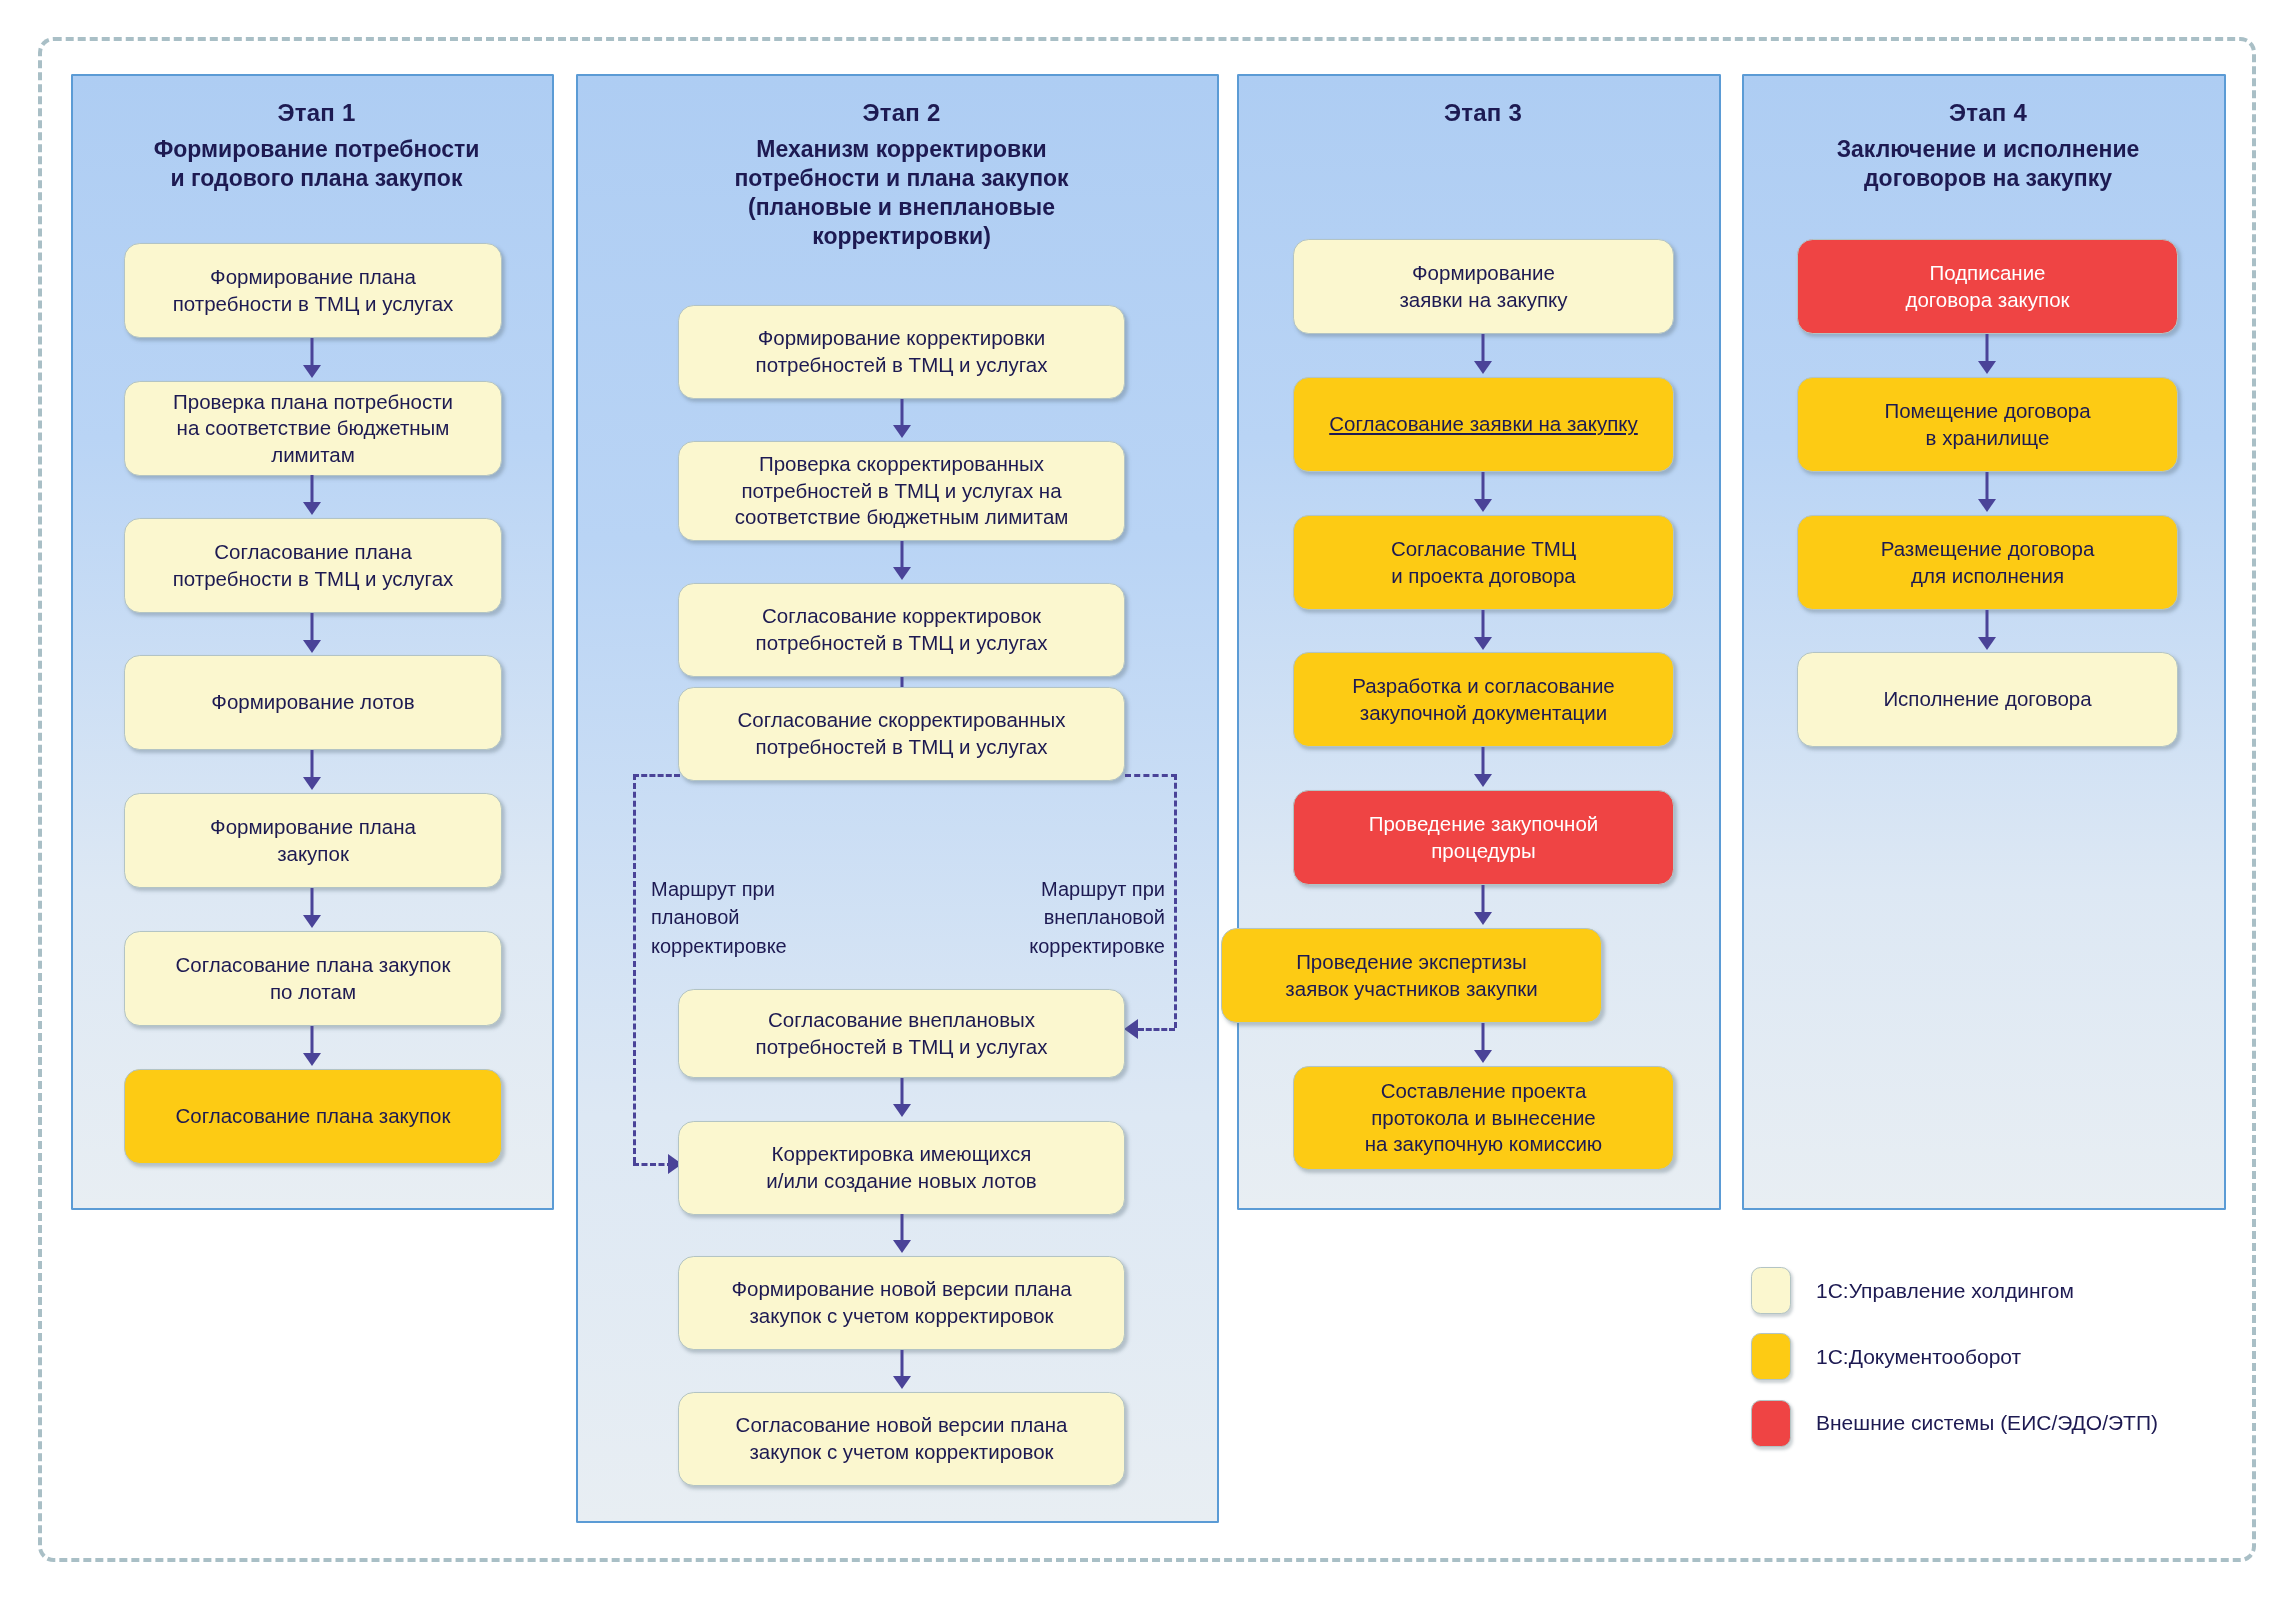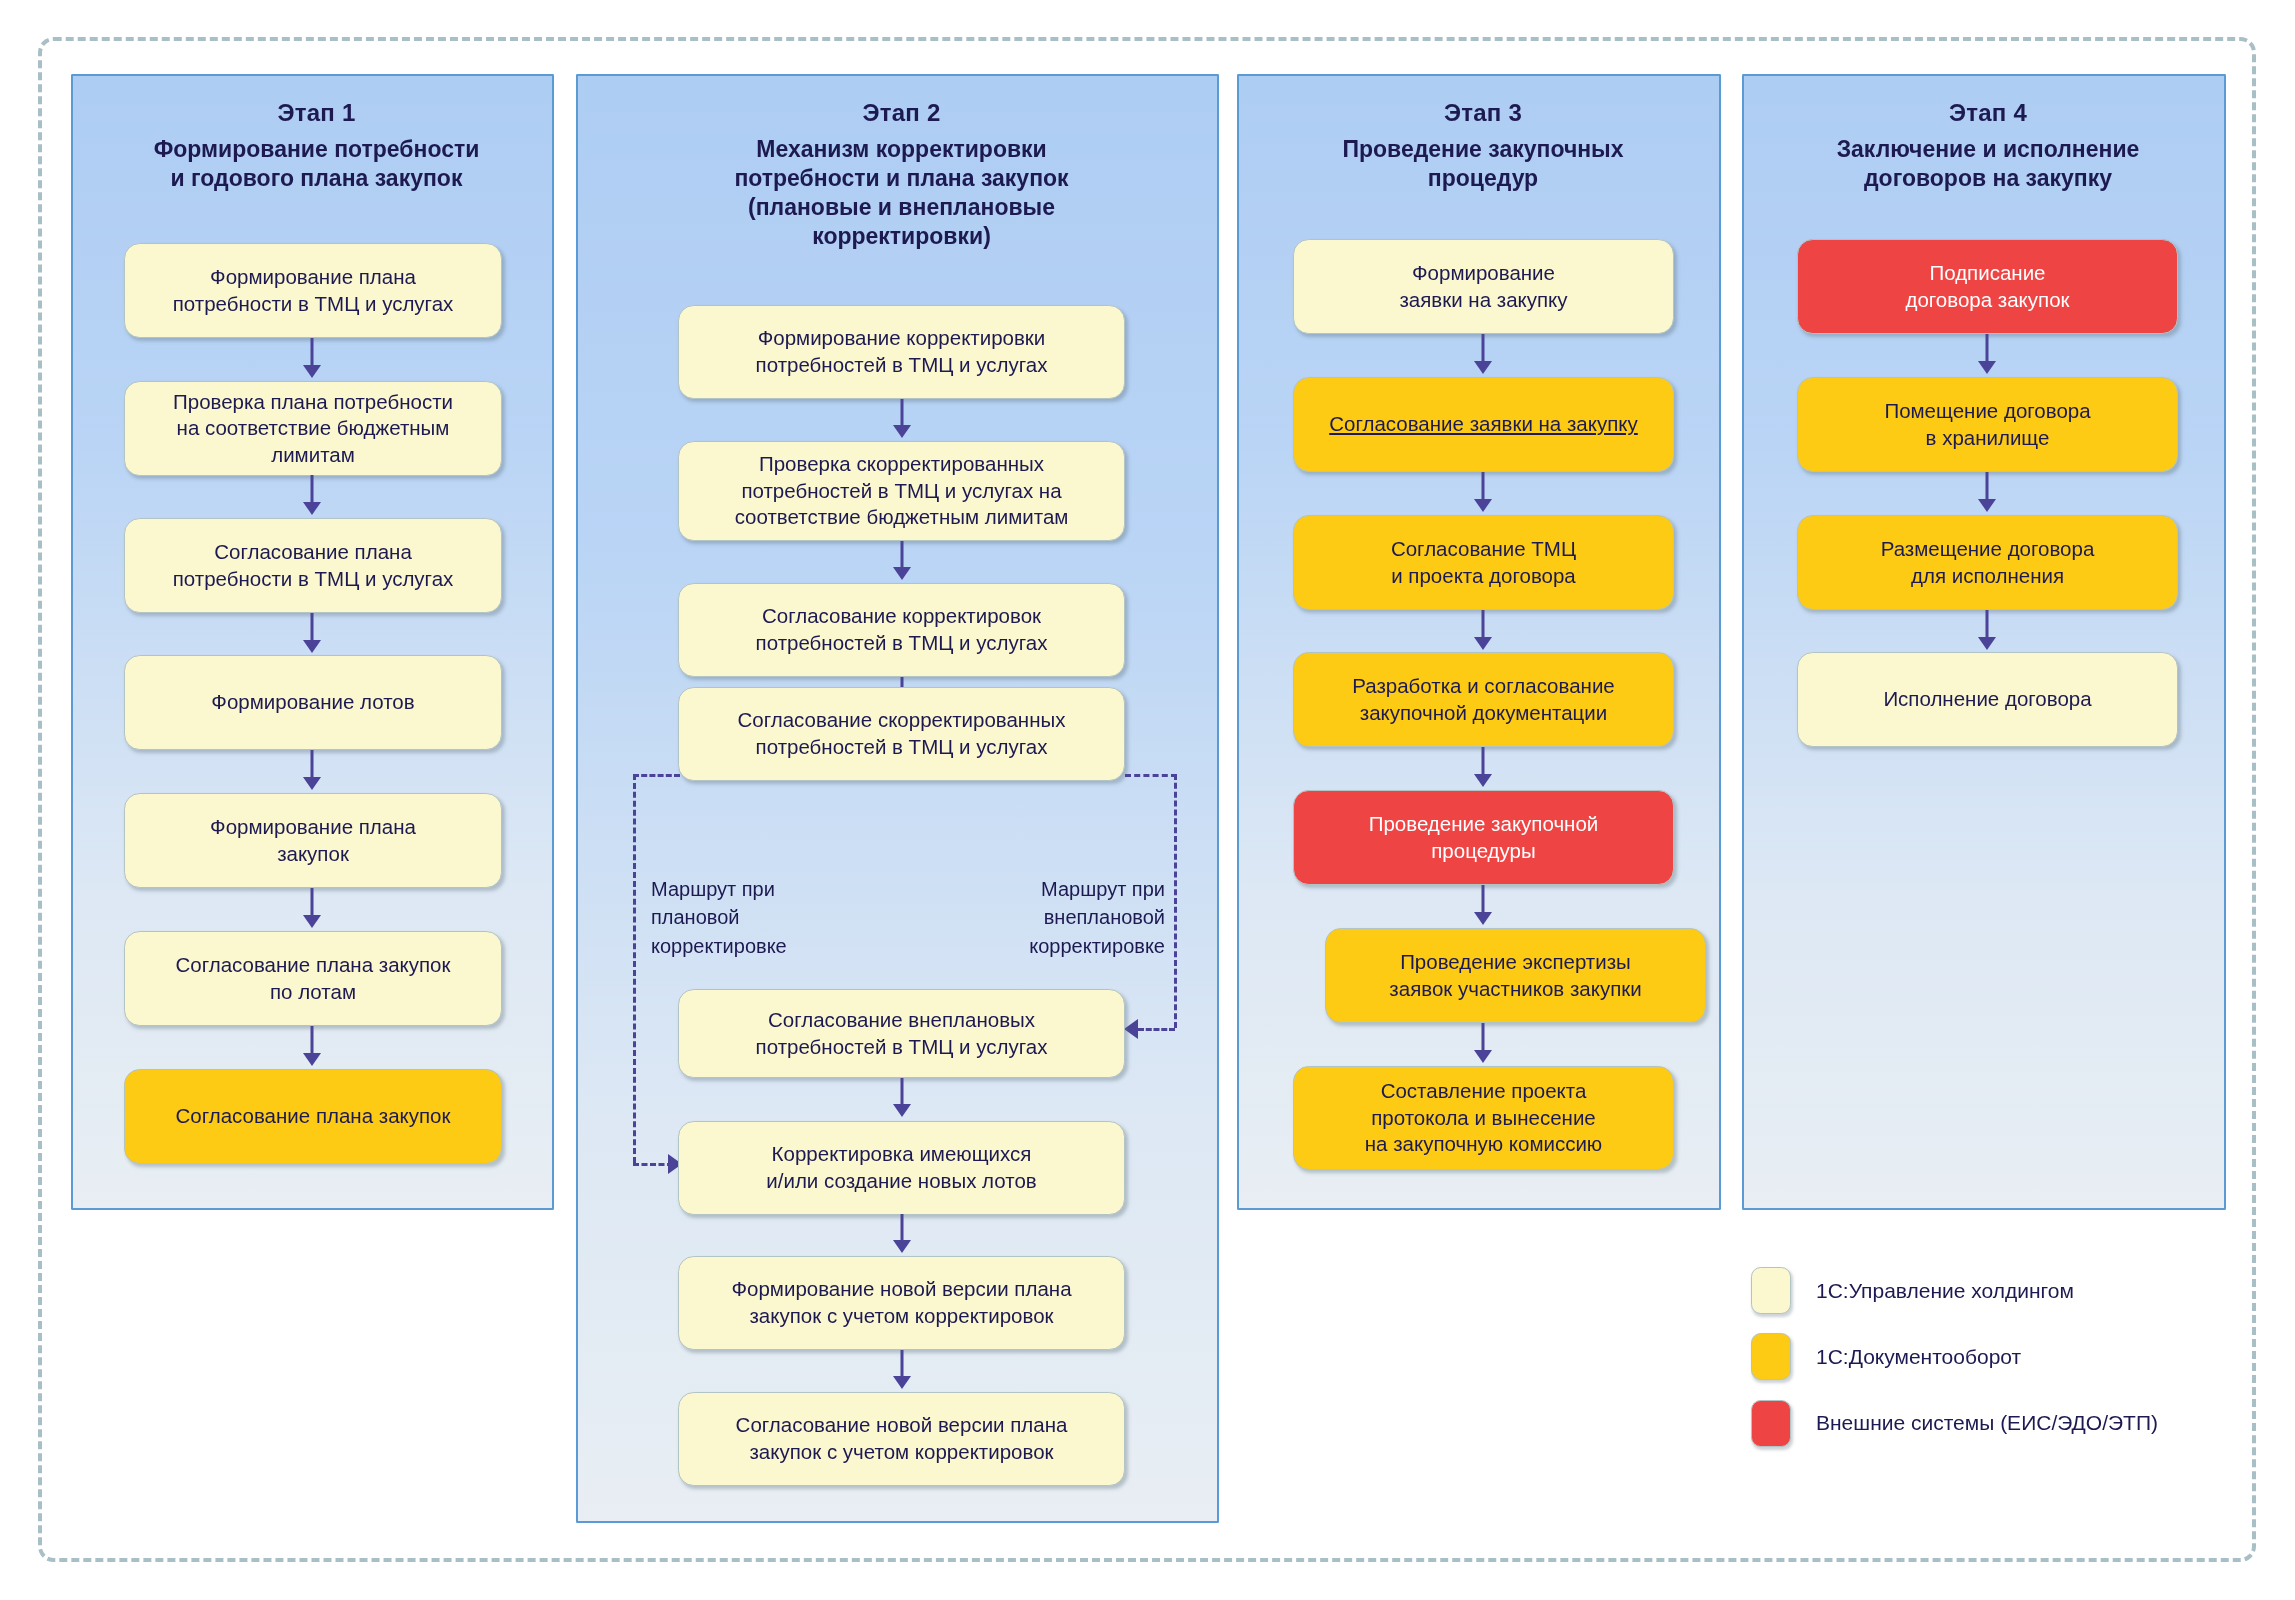--- a/index.html
+++ b/index.html
@@ -276,22 +276,20 @@
       <div class="head" style="top:26px;"></div>
     </div>
   <div class="box c-uh" style="left:678px; top:1392px; width:447px; height:94px;">
       <span style="white-space:pre-line;">Согласование новой версии плана
 закупок с учетом корректировок</span>
     </div>
 
   <div class="panel" style="left:1237px; top:74px; width:484px; height:1136px;">
     <div class="panel-head" style="margin-top:22px;">
       <div class="stage-num">Этап 3</div>
-      <div class="stage-title" style="white-space:pre-line;">Проведение закупочных
-процедур</div>
     </div>
   </div>
   <div class="box c-uh" style="left:1293px; top:239px; width:381px; height:95px;">
       <span style="white-space:pre-line;">Формирование
 заявки на закупку</span>
     </div>
   <div class="arrow" style="left:1483px; top:334px;">
       <div class="shaft" style="height:27px;"></div>
       <div class="head" style="top:27px;"></div>
     </div>
@@ -319,21 +317,21 @@
       <div class="head" style="top:27px;"></div>
     </div>
   <div class="box c-ext" style="left:1293px; top:790px; width:381px; height:95px;">
       <span style="white-space:pre-line;">Проведение закупочной
 процедуры</span>
     </div>
   <div class="arrow" style="left:1483px; top:885px;">
       <div class="shaft" style="height:27px;"></div>
       <div class="head" style="top:27px;"></div>
     </div>
-  <div class="box c-do" style="left:1325px; top:928px; width:381px; height:95px;">
+  <div class="box c-do" style="left:1221px; top:928px; width:381px; height:95px;">
       <span style="white-space:pre-line;">Проведение экспертизы
 заявок участников закупки</span>
     </div>
   <div class="arrow" style="left:1483px; top:1023px;">
       <div class="shaft" style="height:27px;"></div>
       <div class="head" style="top:27px;"></div>
     </div>
   <div class="box c-do" style="left:1293px; top:1066px; width:381px; height:104px;">
       <span style="white-space:pre-line;">Составление проекта
 протокола и вынесение

